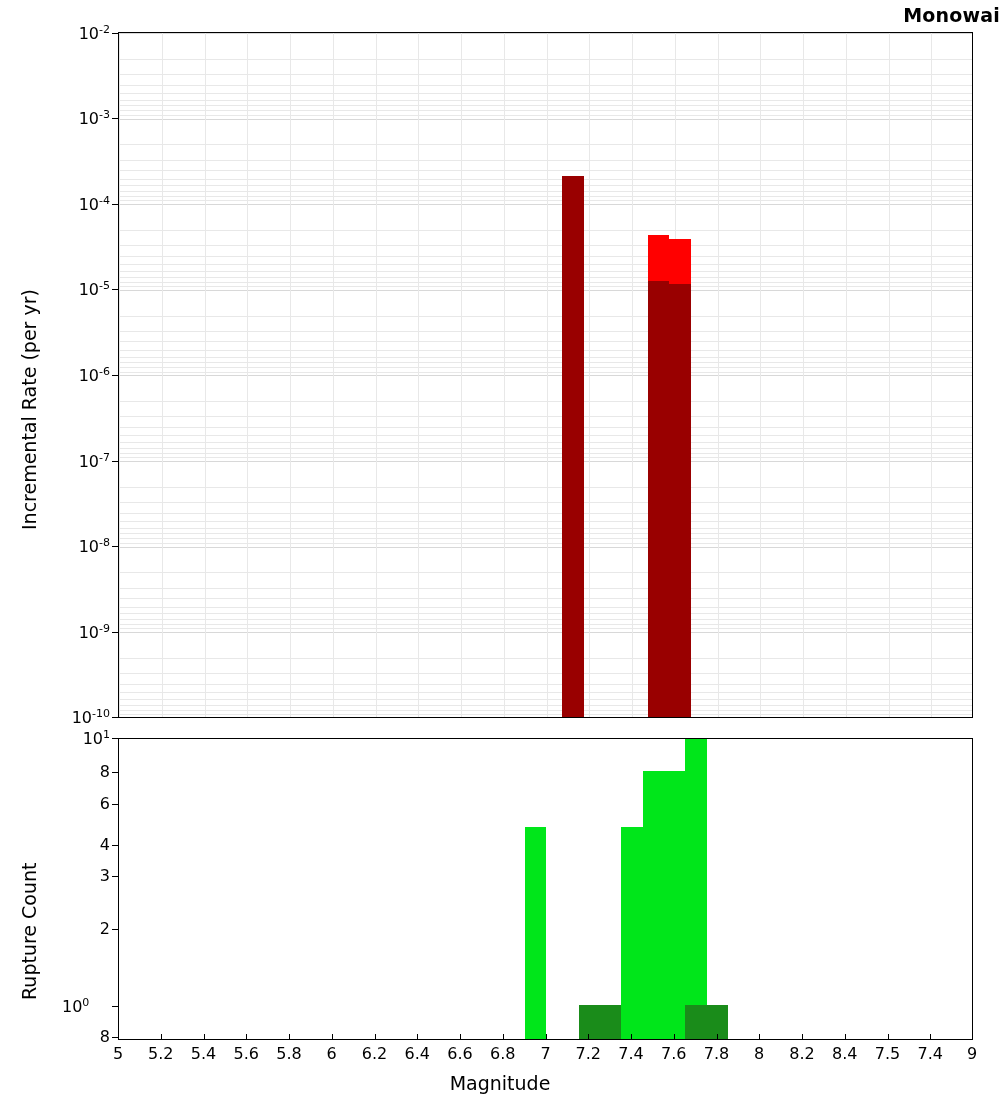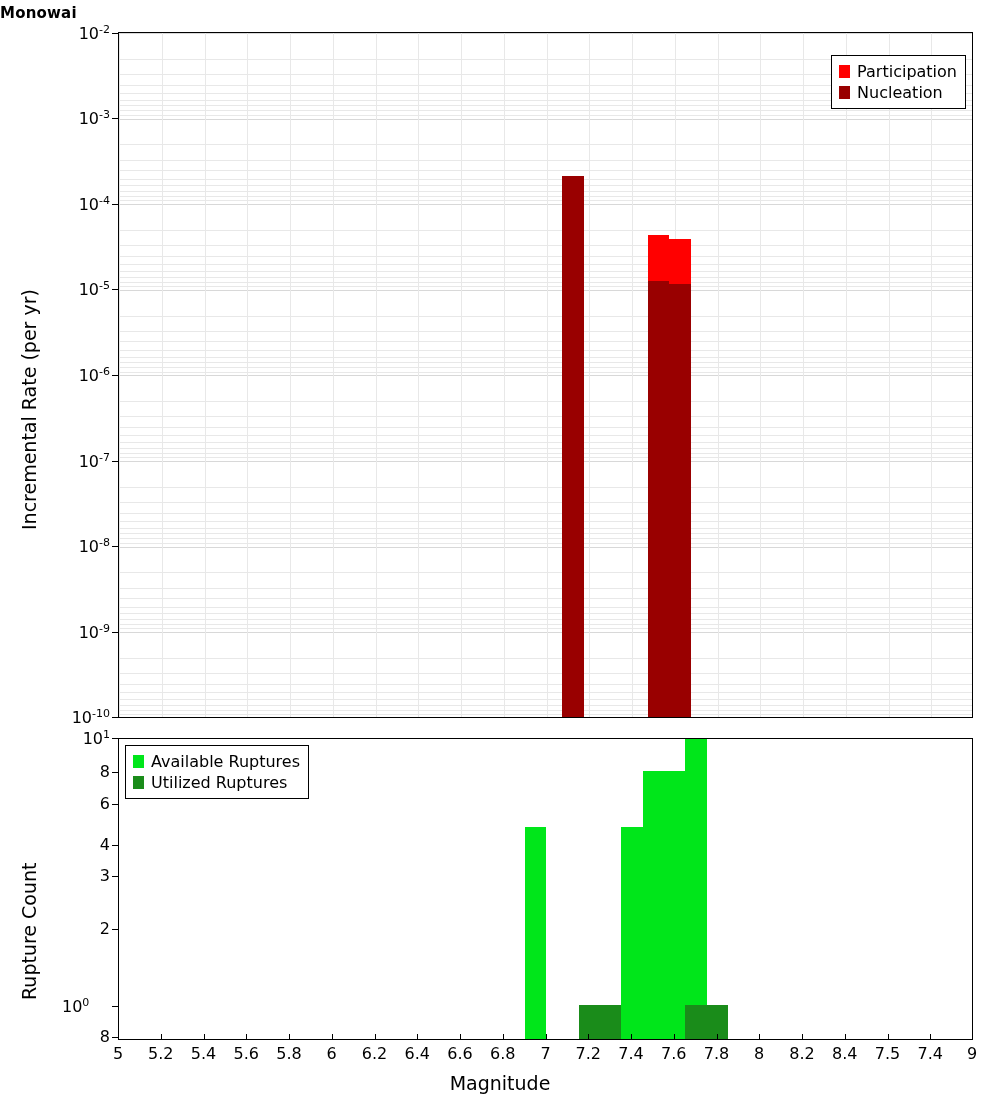--- a/index.html
+++ b/index.html
@@ -15,22 +15,22 @@
     overflow: hidden;
     position: relative;
   }
 
   
   #chart-title {
     position: absolute;
     left: 0;
     top: 4px;
     width: 1000px;
-    text-align: left;
-    font-size: 15px;
+    text-align: right;
+    font-size: 19px;
     font-weight: bold;
     letter-spacing: 0.2px;
   }
 
   
   #top-panel {
     position: absolute;
     left: 118px;
     top: 32px;
     width: 855px;
@@ -268,30 +268,20 @@
   <div class="grid-line-v" style="left:853.0px;"></div>
 
   <div class="bar" style="left:443.4px; width:21.4px; height:541px; background:#ff0000;"></div>
   <div class="bar" style="left:529.0px; width:21.4px; height:482px; background:#ff0000;"></div>
   <div class="bar" style="left:550.3px; width:21.4px; height:478px; background:#ff0000;"></div>
 
   <div class="bar" style="left:443.4px; width:21.4px; height:541px; background:#990000;"></div>
   <div class="bar" style="left:529.0px; width:21.4px; height:436px; background:#990000;"></div>
   <div class="bar" style="left:550.3px; width:21.4px; height:433px; background:#990000;"></div>
 
-  <div class="legend" style="right:6px; top:22px;">
-    <div class="legend-row">
-      <span class="legend-swatch" style="background:#ff0000;"></span>
-      <span>Participation</span>
-    </div>
-    <div class="legend-row">
-      <span class="legend-swatch" style="background:#990000;"></span>
-      <span>Nucleation</span>
-    </div>
-  </div>
 </div>
 
 <div class="ytick-label" style="left:62px; top:23px; width:48px;">10<sup>-2</sup></div>
 <div class="ytick-label" style="left:62px; top:108px; width:48px;">10<sup>-3</sup></div>
 <div class="ytick-label" style="left:62px; top:194px; width:48px;">10<sup>-4</sup></div>
 <div class="ytick-label" style="left:62px; top:279px; width:48px;">10<sup>-5</sup></div>
 <div class="ytick-label" style="left:62px; top:365px; width:48px;">10<sup>-6</sup></div>
 <div class="ytick-label" style="left:62px; top:451px; width:48px;">10<sup>-7</sup></div>
 <div class="ytick-label" style="left:62px; top:536px; width:48px;">10<sup>-8</sup></div>
 <div class="ytick-label" style="left:62px; top:622px; width:48px;">10<sup>-9</sup></div>
@@ -318,30 +308,20 @@
   <div class="bar" style="left:523.5px; width:21.4px; height:268px; background:#00e61a;"></div>
   <div class="bar" style="left:544.9px; width:21.4px; height:268px; background:#00e61a;"></div>
   <div class="bar" style="left:566.2px; width:21.4px; height:300px; background:#00e61a;"></div>
   <div class="bar" style="left:587.6px; width:21.4px; height:34px; background:#00e61a;"></div>
 
   <div class="bar" style="left:459.5px; width:21.4px; height:34px; background:#1a8c1a;"></div>
   <div class="bar" style="left:480.8px; width:21.4px; height:34px; background:#1a8c1a;"></div>
   <div class="bar" style="left:566.2px; width:21.4px; height:34px; background:#1a8c1a;"></div>
   <div class="bar" style="left:587.6px; width:21.4px; height:34px; background:#1a8c1a;"></div>
 
-  <div class="legend" style="left:6px; top:6px;">
-    <div class="legend-row">
-      <span class="legend-swatch" style="background:#00e61a;"></span>
-      <span>Available Ruptures</span>
-    </div>
-    <div class="legend-row">
-      <span class="legend-swatch" style="background:#1a8c1a;"></span>
-      <span>Utilized Ruptures</span>
-    </div>
-  </div>
 </div>
 
 <div class="ytick-label" style="left:62px; top:728px; width:48px; text-align:right;">10<sup>1</sup></div>
 <div class="ytick-label" style="left:62px; top:762px; width:48px; text-align:right;">8</div>
 <div class="ytick-label" style="left:62px; top:794px; width:48px; text-align:right;">6</div>
 <div class="ytick-label" style="left:62px; top:835px; width:48px; text-align:right;">4</div>
 <div class="ytick-label" style="left:62px; top:866px; width:48px; text-align:right;">3</div>
 <div class="ytick-label" style="left:62px; top:919px; width:48px; text-align:right;">2</div>
 <div class="ytick-label" style="left:62px; top:996px; width:48px; text-align:left;">10<sup>0</sup></div>
 <div class="ytick-label" style="left:62px; top:1027px; width:48px; text-align:right;">8</div>

